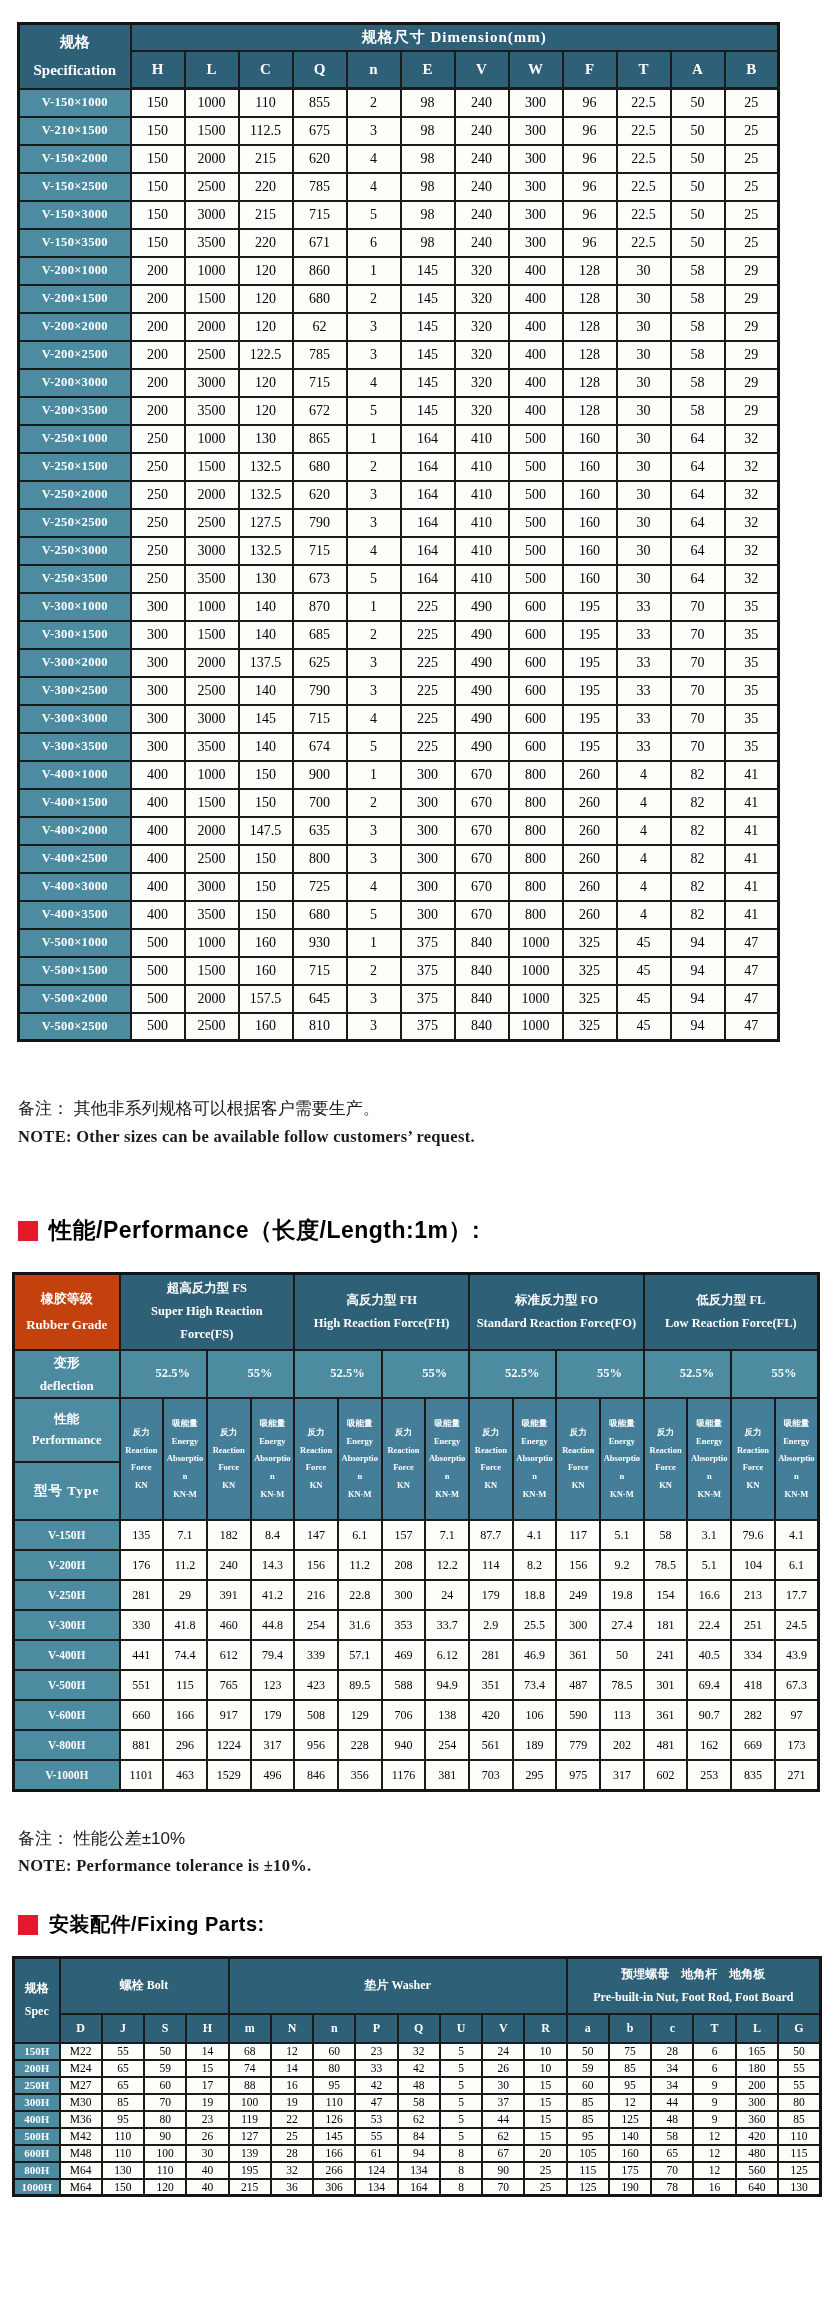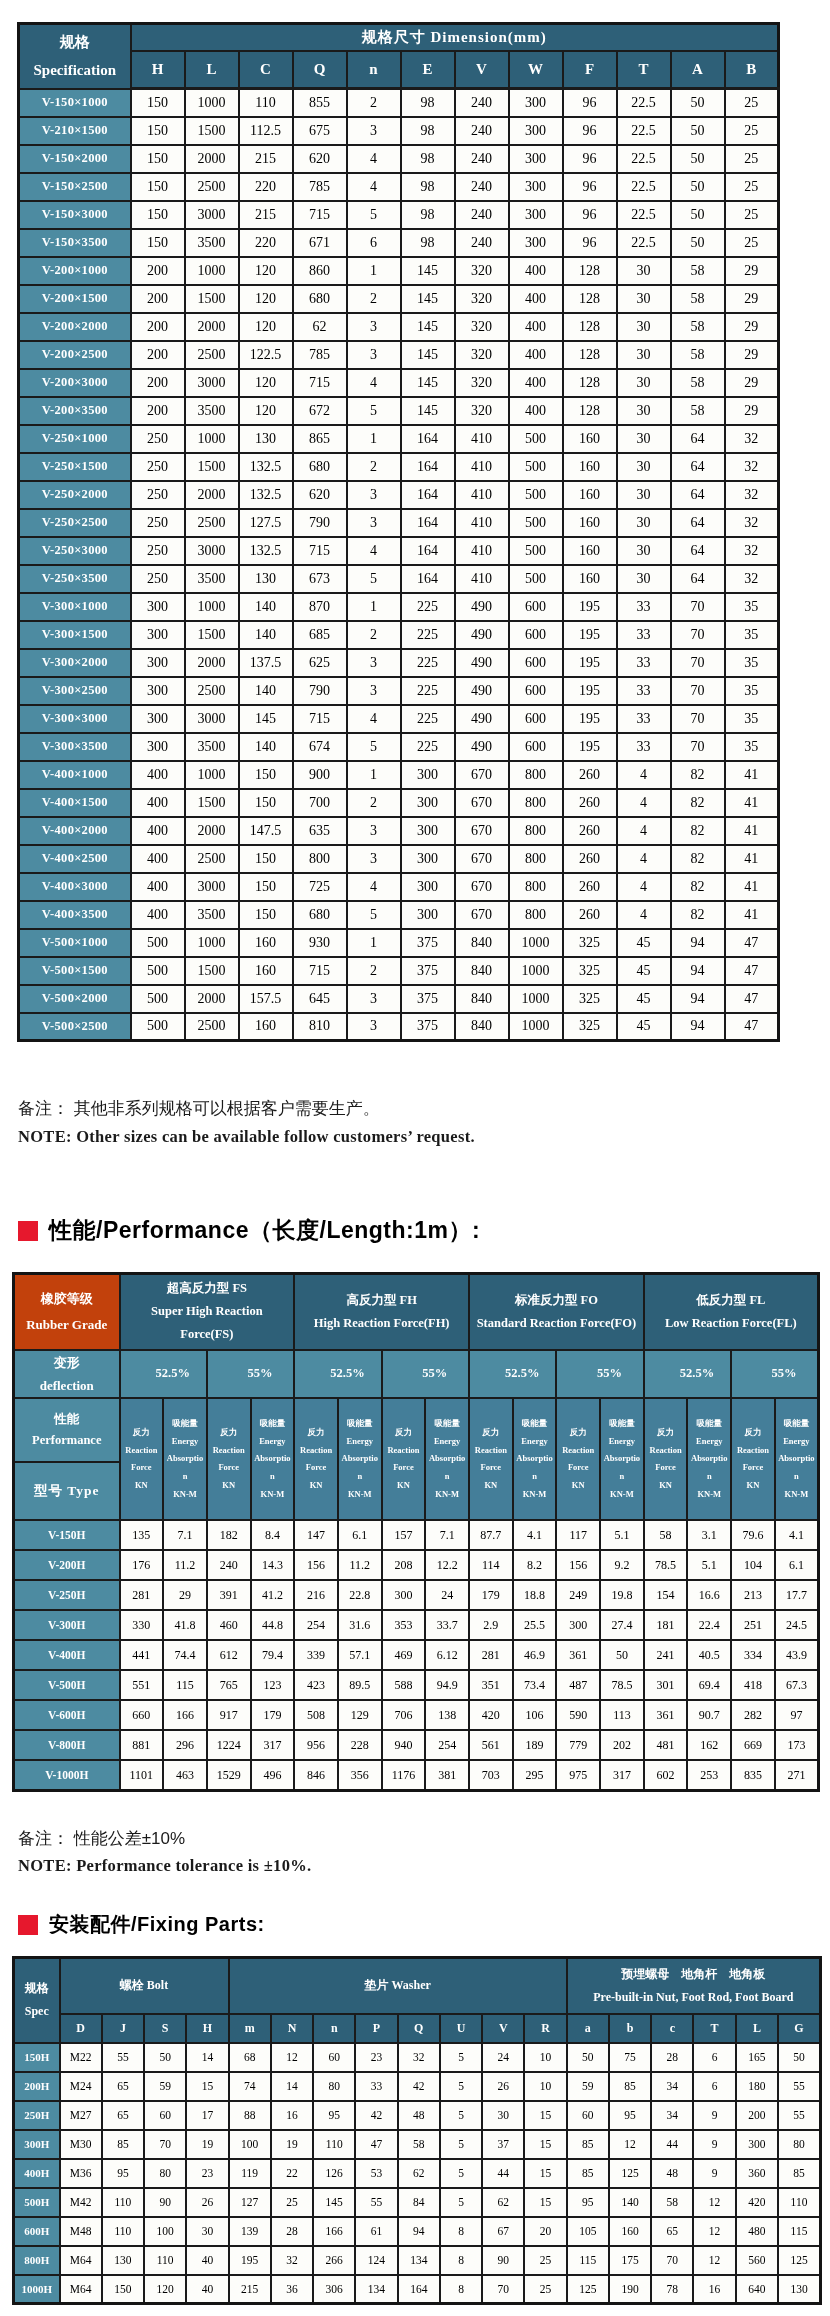--- a/index.html
+++ b/index.html
@@ -57,21 +57,21 @@
 
   .note2 { margin-top:34px; }
 
   
   .fix-section { margin:18px 8px 0 12px; }
   .fix-table th.fix-corner { width:46px; background:#2e6078; color:#fff; font-weight:bold;
       font-size:12px; line-height:1.9; white-space:pre-line; }
   .fix-table th.fix-group { background:#2e6078; color:#fff; font-weight:bold; font-size:12px;
       height:56px; line-height:1.9; white-space:pre-line; padding:2px; }
   .fix-table th.fix-letter { background:#2e6078; color:#fff; font-weight:bold; font-size:12px; height:29px; }
-  .fix-table th.fix-rowlabel { background:#4d8ba1; color:#fff; font-weight:bold; font-size:11px; height:29px; }
+  .fix-table th.fix-rowlabel { background:#4d8ba1; color:#fff; font-weight:bold; font-size:11px; height:17px; }
   .fix-table td.fix-cell { background:#fdfdfa; font-size:11.5px; color:#000; }
 </style>
 </head>
 <body>
 
 <div class="dim-section">
   <table class="dim-table outer">
     <thead>
         <tr>
           <th class="dim-corner" rowspan="2">规格

